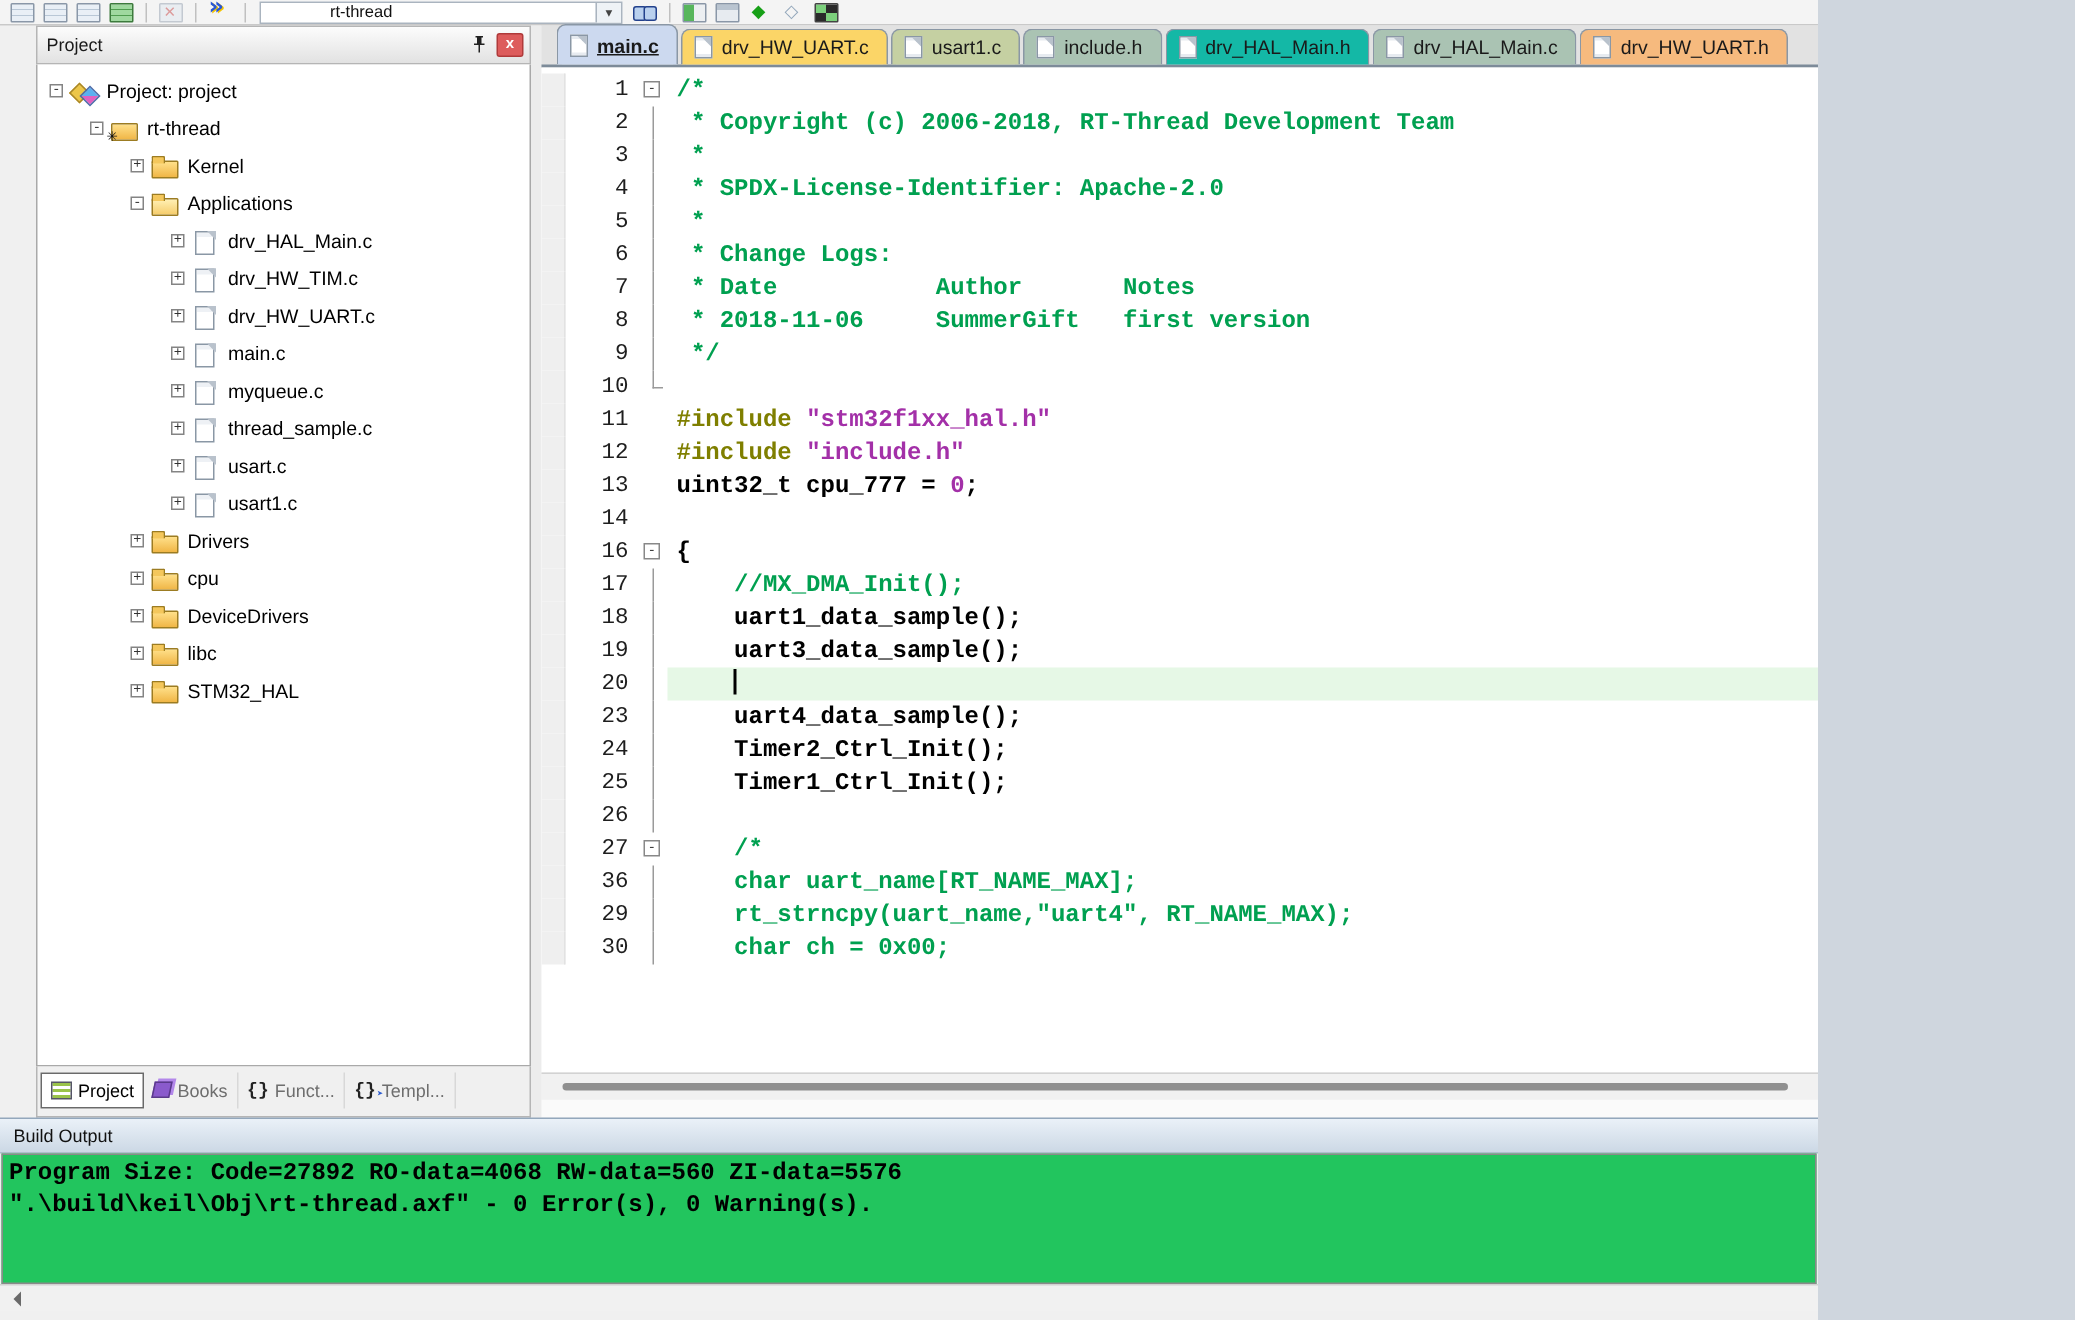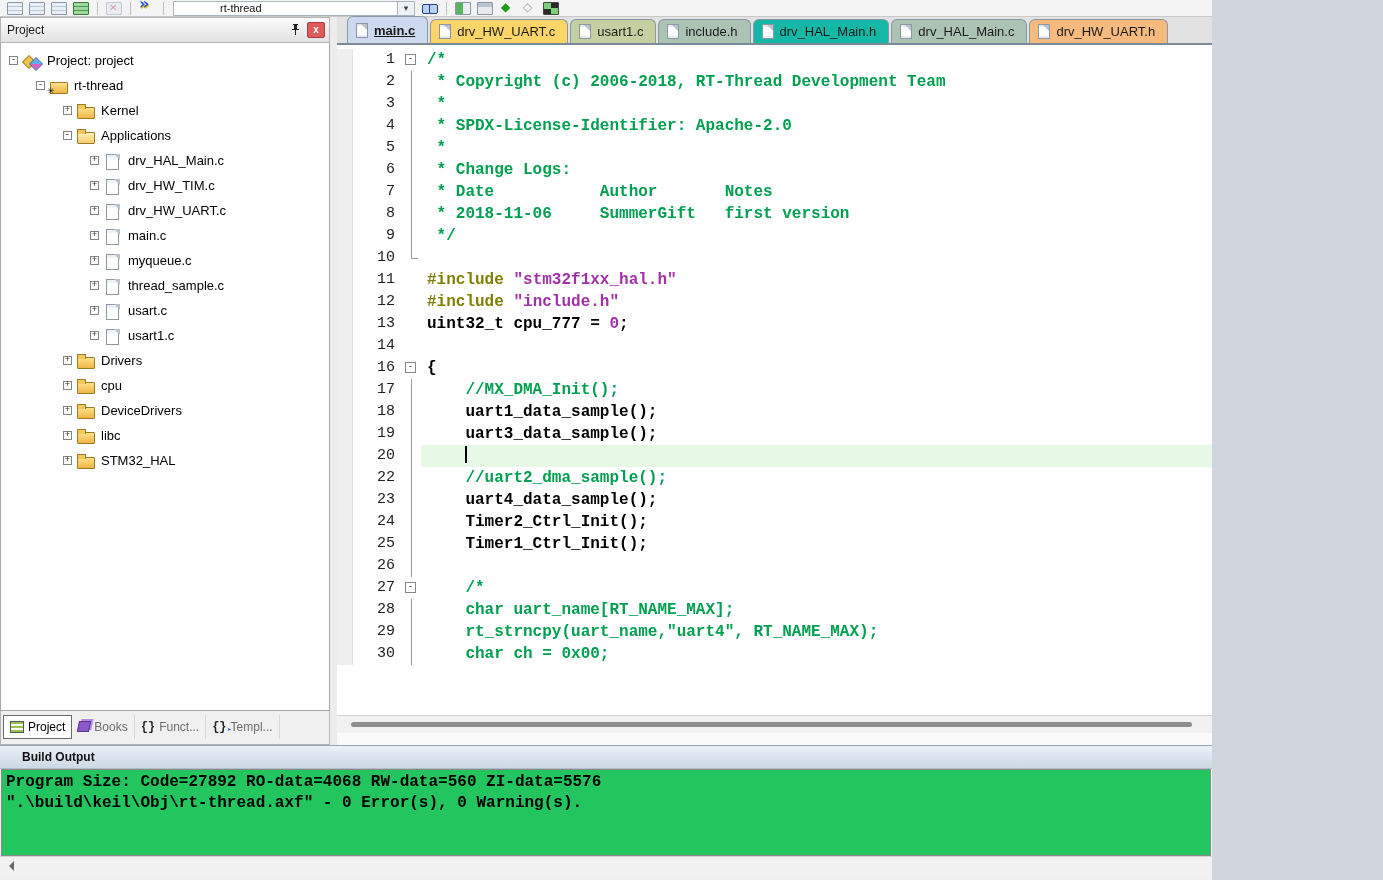--- a/index.html
+++ b/index.html
@@ -35,21 +35,21 @@
   .i-start-debug-session-icon { border:none; background:none; }
   .i-start-debug-session-icon::before { content:"◆"; position:absolute; left:2px; top:-2px; color:#17a017; font-size:12px; }
   .i-system-analyzer-icon { border:none; background:none; }
   .i-system-analyzer-icon::before { content:"◇"; position:absolute; left:2px; top:-2px; color:#93a7bb; font-size:12px; }
   .i-target-options-icon { background:conic-gradient(#2a2a2a 25%,#7cd07c 0 50%,#2a2a2a 0 75%,#7cd07c 0); border-color:#444; }
 
   
   .main { display:flex; height:728px; }
 
   
-  .project-panel { width:330px; flex:none; display:flex; flex-direction:column; background:#f0f0f0; }
+  .project-panel { width:330px; flex:none; display:flex; flex-direction:column; background:#f0f0f0;margin-left:24px; }
   .pp-header { height:26px; background:linear-gradient(#fcfcfc,#e2e2e2); border:1px solid #b5b5b5;
       display:flex; align-items:center; padding:0 4px 0 6px; font-size:12px; color:#1a1a1a; }
   .pp-title { flex:1; }
   .pp-btn { width:18px; height:16px; margin-left:3px; display:flex; align-items:center; justify-content:center; flex:none; }
   .pp-close { background:#dd5c5c; border:1px solid #b03a3a; border-radius:2px; color:#fff;
       font:bold 10px/10px "Liberation Sans",sans-serif; }
   .pp-tree { flex:1; background:#fff; border:1px solid #a9a9a9; border-top:none; overflow:hidden; padding-top:5px; }
   .trow { height:25px; display:flex; align-items:center; font-size:13px; color:#000; white-space:nowrap; }
   .tg { width:9px; height:9px; flex:none; border:1px solid #848484; background:#fff;
         font:9px/7px "Liberation Mono",monospace; text-align:center; color:#333; margin-right:5px; }
@@ -116,21 +116,21 @@
   .sg-s { color:#A330A8; } .sg-m { color:#A330A8; } .sg-p { color:#000; }
 
   .hscroll { height:18px; flex:none; background:#f1f1f1; border-top:1px solid #d2d2d2; position:relative; }
   .hthumb { position:absolute; left:14px; right:20px; top:6px; height:5px; background:#8f8f8f; border-radius:3px; }
   .editor-foot { height:12px; flex:none; background:#fafafa; }
 
   
   .build { height:135px; display:flex; flex-direction:column; }
   .bo-header { height:24px; flex:none; background:linear-gradient(#eaf1f8,#ccd8e5);
       border-top:1px solid #93a7bc; border-bottom:1px solid #aebecd;
-      font-size:12px; color:#111; display:flex; align-items:center; padding-left:22px;font-weight:bold; }
+      font-size:12px; color:#111; display:flex; align-items:center; padding-left:9px; }
   .bo-body { flex:1; background:#22c55e; border:1px solid #8a8a8a; margin:0 1px; padding:2px 4px; overflow:hidden; }
   .bline { white-space:pre; font:bold 16px/21px "Liberation Mono",monospace; color:#000; }
   .bo-scroll { height:18px; flex:none; background:#f1f1f1; border-top:1px solid #d2d2d2;
       display:flex; align-items:center; padding-left:4px; }
   .bo-arrow { width:0; height:0; border:5px solid transparent; border-right-color:#6a6a6a; }
   .bo-foot { height:6px; flex:none; background:#f0f0f0; }
 </style>
 </head>
 <body>
 
@@ -429,26 +429,20 @@
             <span class="txt"><span class="sg-p">    uart3_data_sample();</span></span>
           </div>
           <div class="cl hl">
             <span class="bm"></span>
             <span class="ln">20</span>
             <span class="fold line"></span>
             <span class="txt"><span>    </span><span class="caret"></span></span>
           </div>
           <div class="cl">
             <span class="bm"></span>
-            <span class="ln">22</span>
-            <span class="fold line"></span>
-            <span class="txt"><span class="sg-c">    //uart2_dma_sample();</span></span>
-          </div>
-          <div class="cl">
-            <span class="bm"></span>
             <span class="ln">23</span>
             <span class="fold line"></span>
             <span class="txt"><span class="sg-p">    uart4_data_sample();</span></span>
           </div>
           <div class="cl">
             <span class="bm"></span>
             <span class="ln">24</span>
             <span class="fold line"></span>
             <span class="txt"><span class="sg-p">    Timer2_Ctrl_Init();</span></span>
           </div>
@@ -467,21 +461,21 @@
           <div class="cl">
             <span class="bm"></span>
             <span class="ln">27</span>
             <span class="fold box">
               <div class="fbox">-</div>
             </span>
             <span class="txt"><span class="sg-c">    /*</span></span>
           </div>
           <div class="cl">
             <span class="bm"></span>
-            <span class="ln">28</span>
+            <span class="ln">36</span>
             <span class="fold line"></span>
             <span class="txt"><span class="sg-c">    char uart_name[RT_NAME_MAX];</span></span>
           </div>
           <div class="cl">
             <span class="bm"></span>
             <span class="ln">29</span>
             <span class="fold line"></span>
             <span class="txt"><span class="sg-c">    rt_strncpy(uart_name,"uart4", RT_NAME_MAX);</span></span>
           </div>
           <div class="cl">

